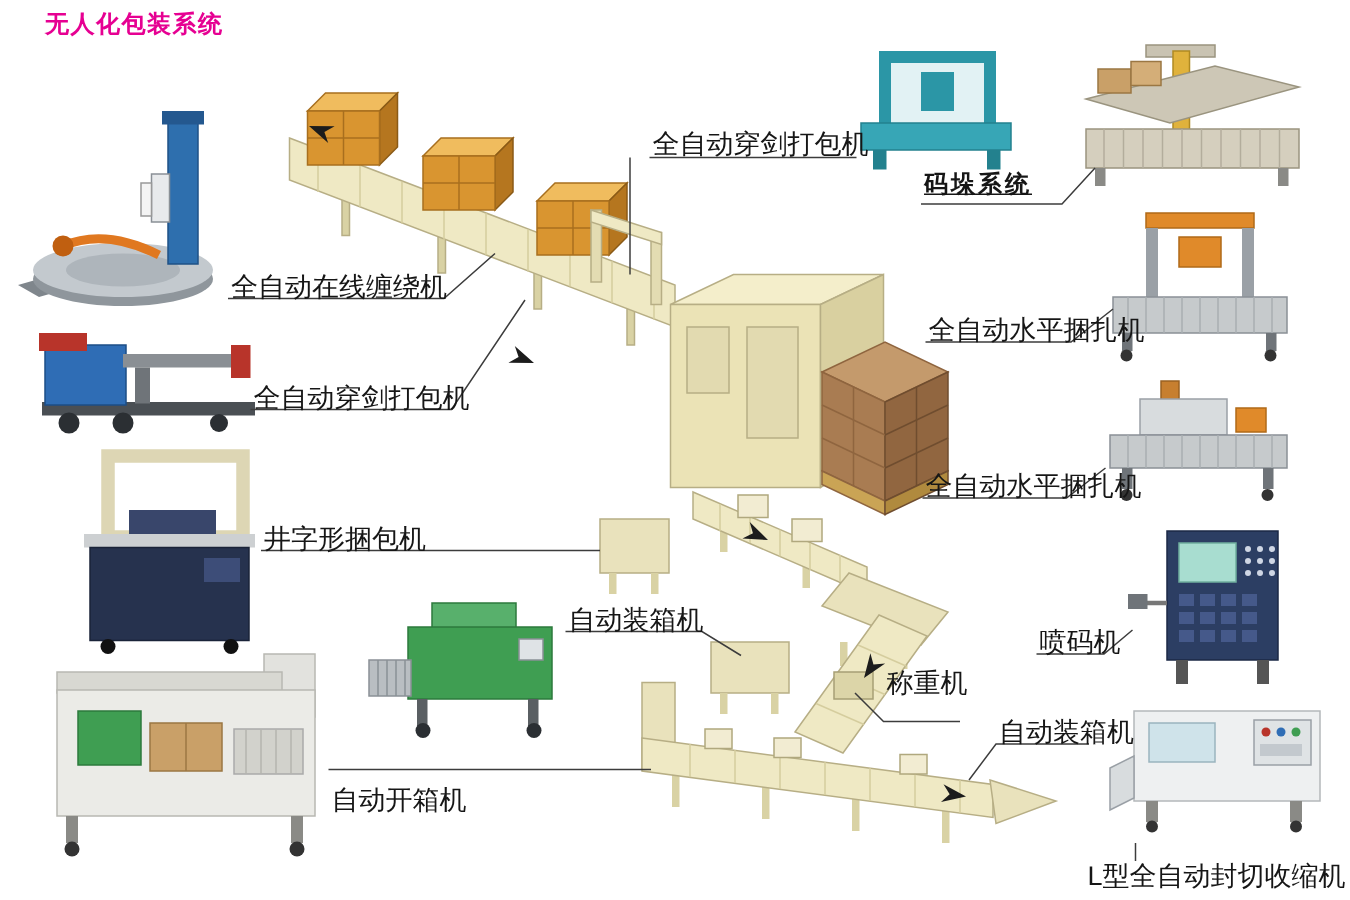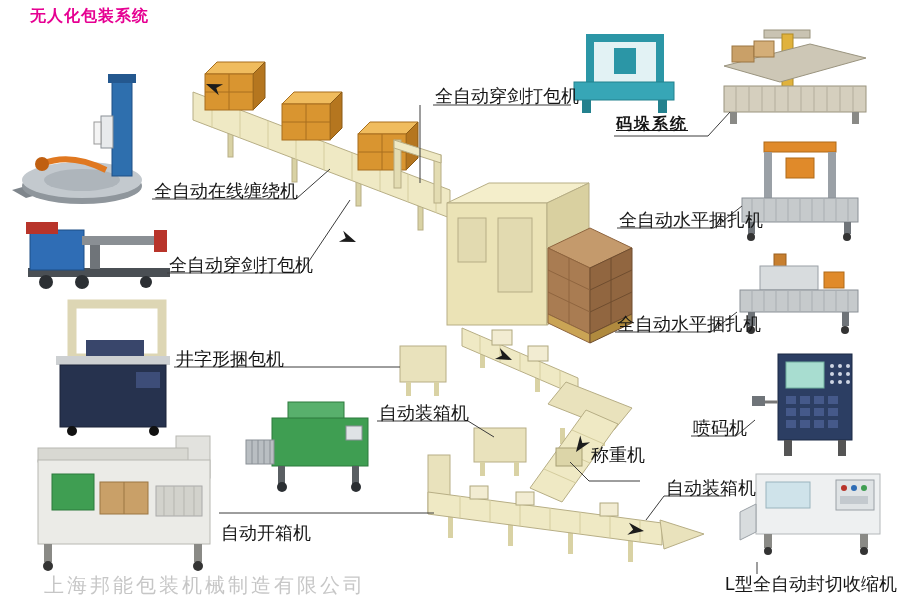--- a/index.html
+++ b/index.html
@@ -384,14 +384,13 @@
   <div class="label" style="left:379px;top:406px">自动装箱机</div>
   <div class="label" style="left:435px;top:89px">全自动穿剑打包机</div>
   <div class="label big" style="left:616px;top:116px">码垛系统</div>
   <div class="label" style="left:619px;top:213px">全自动水平捆扎机</div>
   <div class="label" style="left:617px;top:317px">全自动水平捆扎机</div>
   <div class="label" style="left:693px;top:421px">喷码机</div>
   <div class="label" style="left:591px;top:448px">称重机</div>
   <div class="label" style="left:666px;top:481px">自动装箱机</div>
   <div class="label" style="left:725px;top:577px">L型全自动封切收缩机</div>
 
-  <div class="watermark">上海邦能包装机械制造有限公司</div>
 </div>
 
 </body></html>

